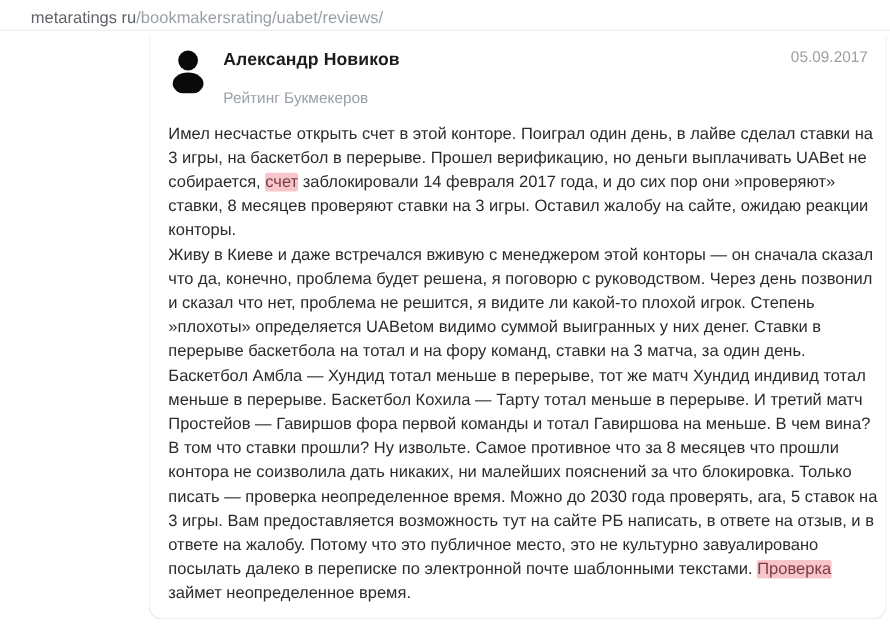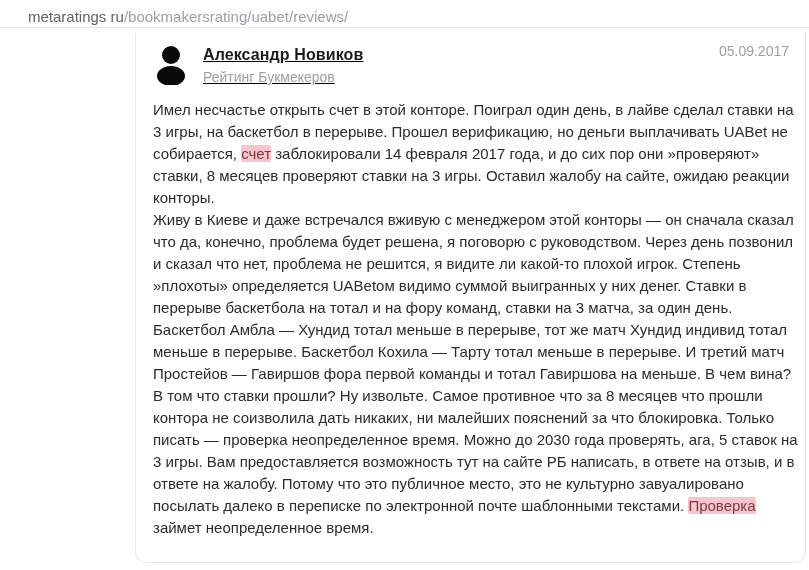--- a/index.html
+++ b/index.html
@@ -27,39 +27,38 @@
     border: 1px solid var(--border-color, #e6e9eb);
     border-top: none;
     border-radius: 0 0 12px 12px;
   }
 
   .review-header {
     position: relative;
     padding: 12px 14px 0 17px;
     display: flex;
     align-items: flex-start;
-    text-decoration: underline;
   }
   .avatar {
     width: 36px;
     height: 40px;
     flex: 0 0 36px;
     margin-right: 14px;
     overflow: hidden;
   }
   .avatar svg { display: block; }
   .author-block { padding-top: 1px; }
   .author-name {
     font-size: 16px;
     font-weight: 700;
     color: #1b1b1b;
     letter-spacing: .1px;
   }
   .author-source {
-    margin-top: 5px;
+    margin-top: 17px;
     font-size: 14px;
     color: #9aa0a6;
   }
   .review-date {
     position: absolute;
     top: 10px;
     right: 16px;
     font-size: 14px;
     color: #9aa0a6;
   }

